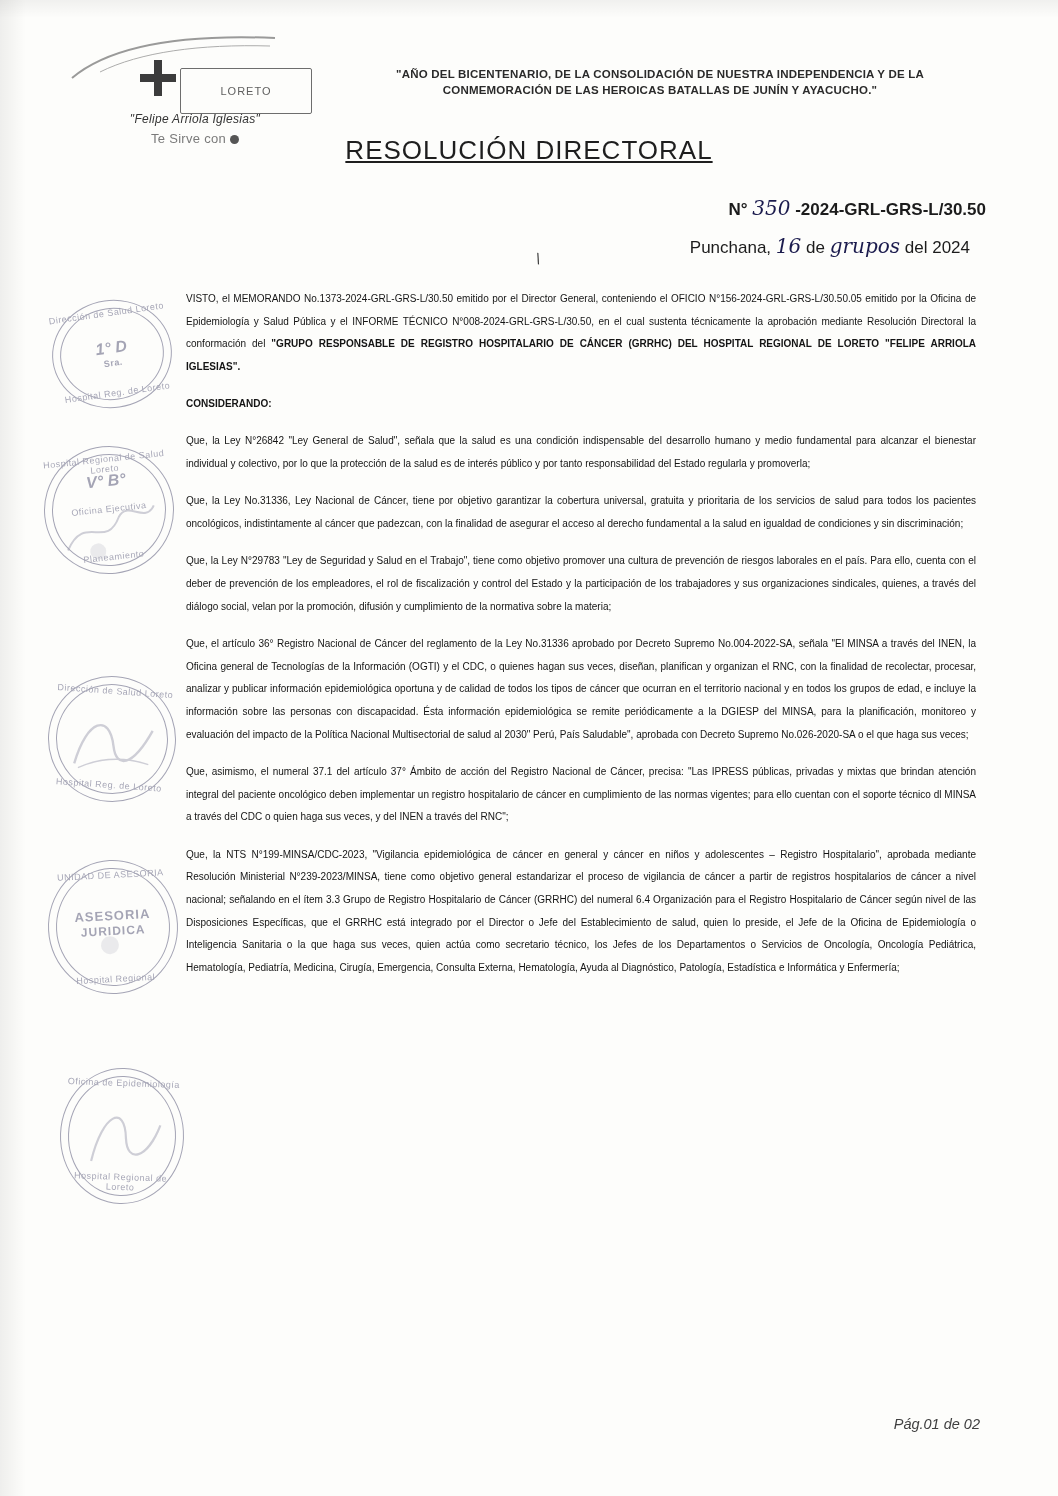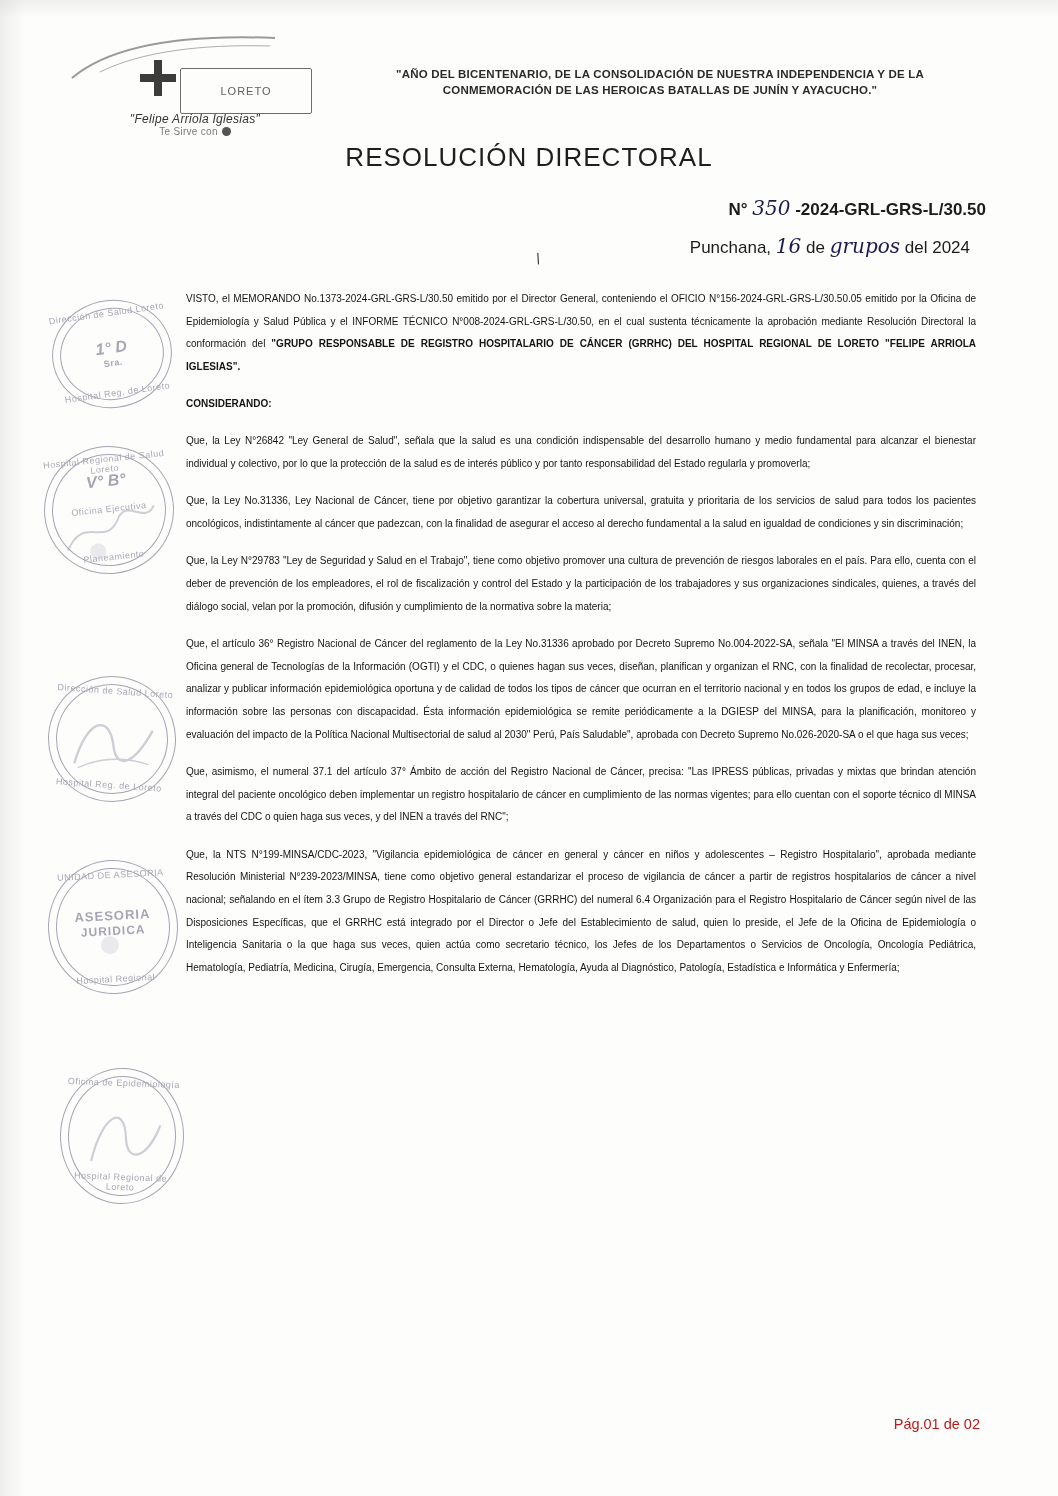--- a/index.html
+++ b/index.html
@@ -81,23 +81,24 @@
     opacity: .55;
   }
   .logo-sub1 {
     font-size: 12px;
     font-style: italic;
     color: #333;
     letter-spacing: .3px;
     margin-top: 2px;
   }
   .logo-sub2 {
-    font-size: 10px;
+    font-size: 13px;
     color: #7a7a7a;
     letter-spacing: .3px;
+    margin-top: 5px;
   }
   .logo-dot {
     display: inline-block;
     width: 9px; height: 9px;
     border-radius: 50%;
     background: #555;
     vertical-align: -1px;
     margin-left: 4px;
   }
   .bicentenario {
@@ -108,26 +109,27 @@
     font-size: 11.5px;
     font-weight: bold;
     letter-spacing: .2px;
     line-height: 16px;
     color: #2a2a2a;
   }
 
   
   .doc-title {
     position: absolute;
-    left: 0; top: 142px;
+    left: 0; top: 135px;
     width: 1058px;
     text-align: center;
     font-size: 26px;
     letter-spacing: 1px;
     color: #1e1e1e;
+    text-decoration: underline;
   }
   .res-line {
     position: absolute;
     left: 0; top: 196px;
     width: 1058px;
     text-align: right;
     padding-right: 72px;
     box-sizing: border-box;
     font-size: 17px;
     font-weight: bold;
@@ -181,21 +183,22 @@
   .considerando {
     font-weight: bold;
     margin-bottom: 14px !important;
   }
 
   
   .page-num {
     position: absolute;
     right: 78px; bottom: 64px;
     font-size: 14.5px;
-    color: #b91c1c;
+    font-style: italic;
+    color: #404040;
   }
 
   
   .stamp {
     position: absolute;
     border-radius: 50%;
     opacity: .42;
     color: #2b2b55;
     pointer-events: none;
   }

